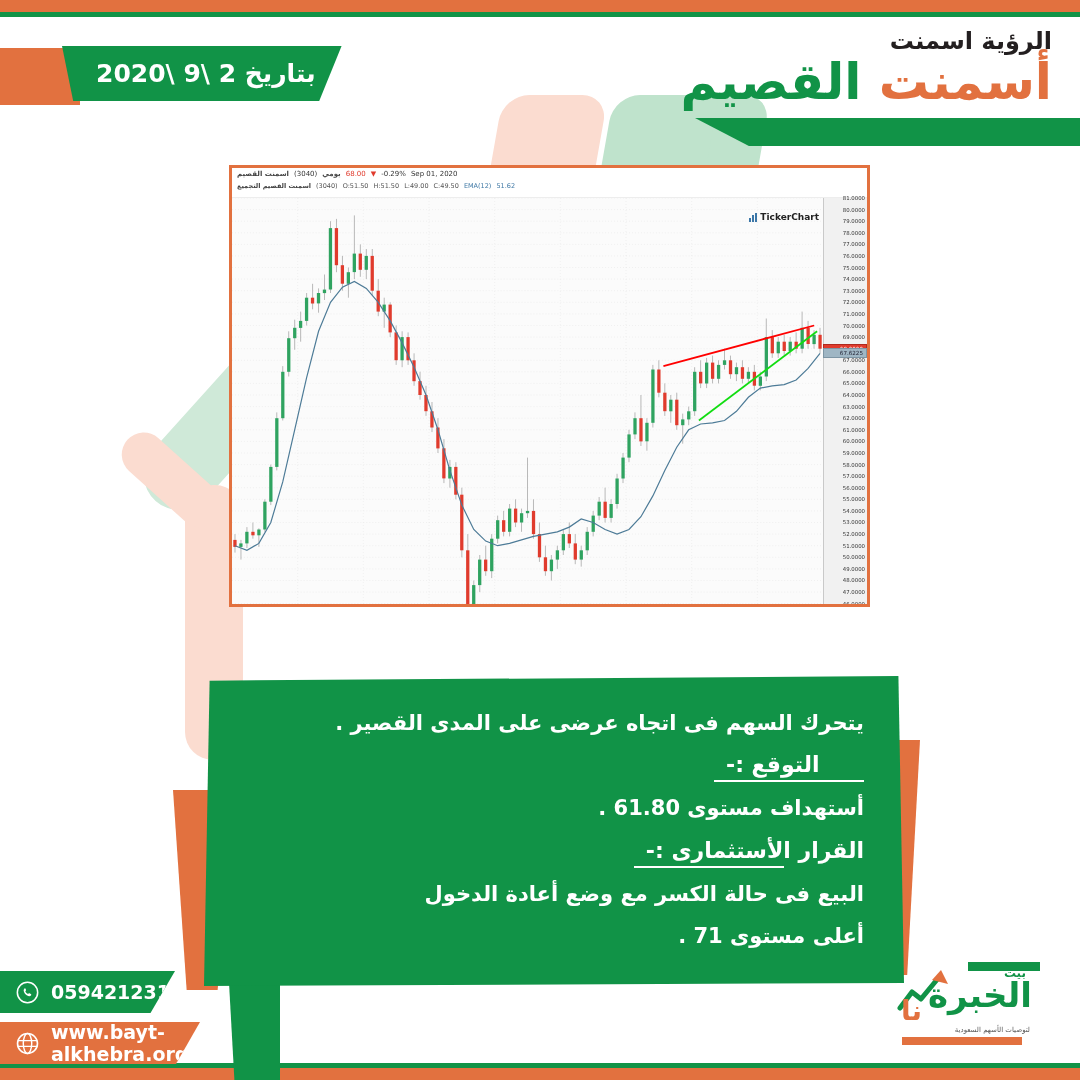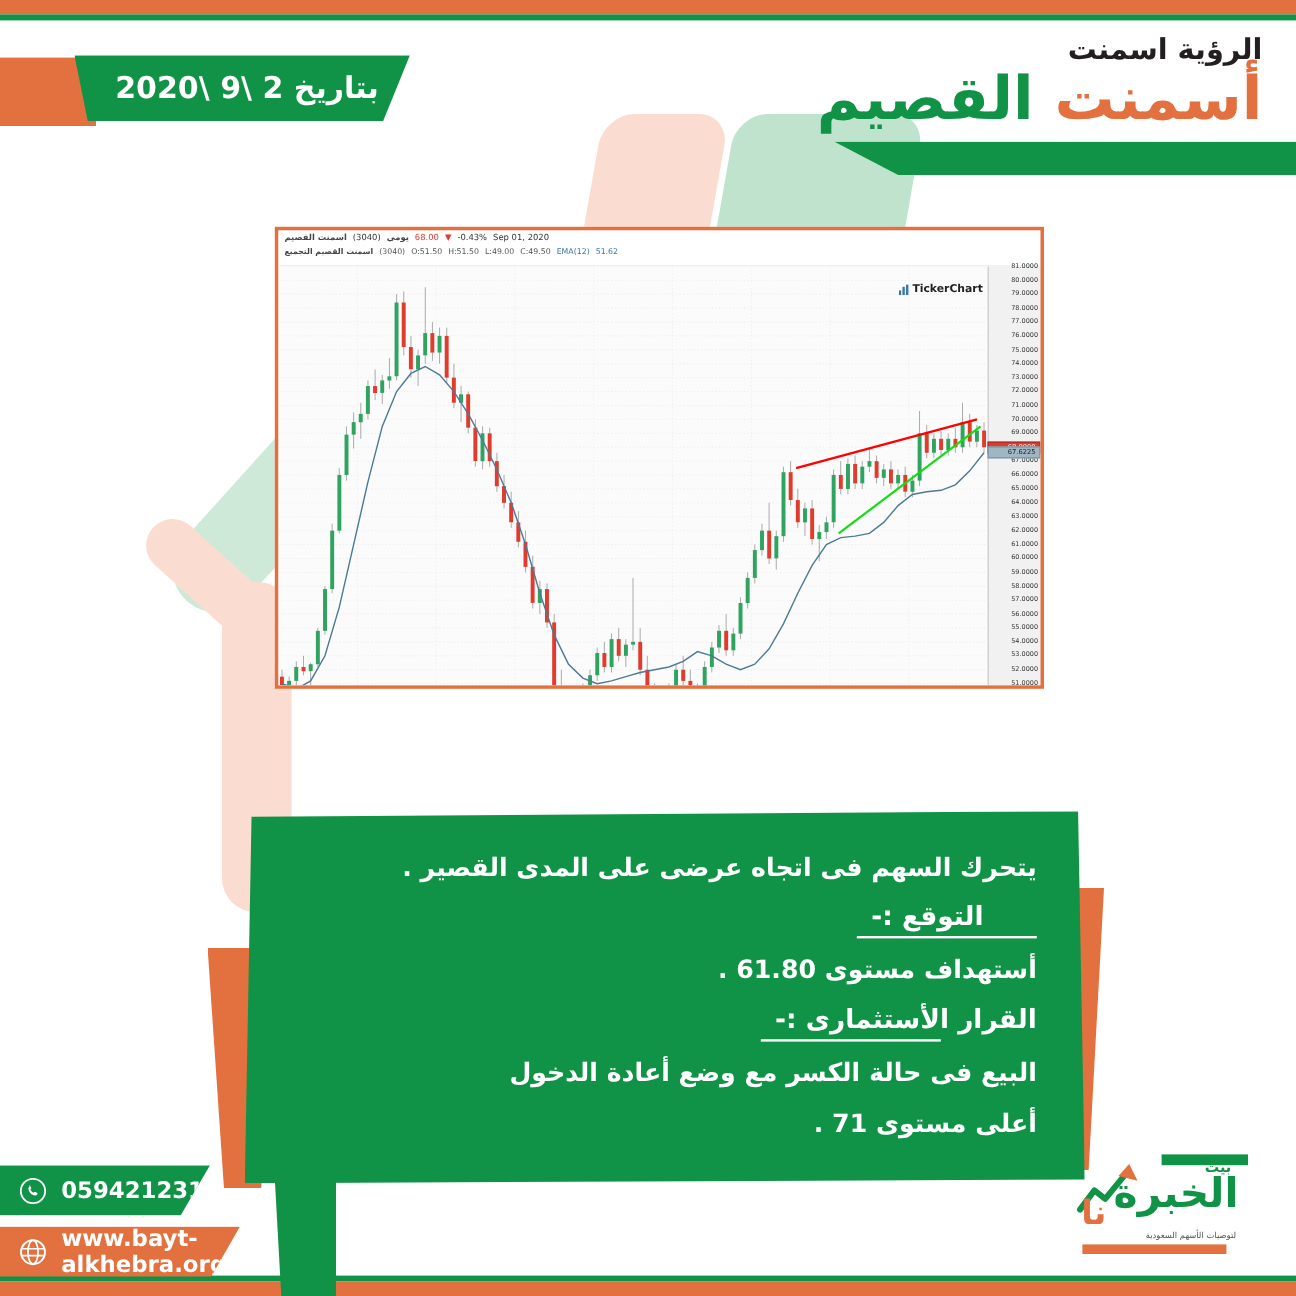--- a/index.html
+++ b/index.html
@@ -62,22 +62,22 @@
   .t-orange{color:#e2713f;}
   .t-green{color:#119347;}
 
   .hdr-green-swoosh{
     position:absolute;right:0;top:118px;width:385px;height:28px;background:#119347;z-index:4;
     clip-path:polygon(14% 100%, 0 0, 100% 0, 100% 100%);
   }
 
   
   .chart-outer{
-    position:absolute;left:229px;top:165px;width:641px;height:385px;
-    border:3px solid #e2713f;background:#ffffff;z-index:6;overflow:hidden;margin-top:24px;
+    position:absolute;left:229px;top:165px;width:641px;height:442px;
+    border:3px solid #e2713f;background:#ffffff;z-index:6;overflow:hidden;
   }
   .chart-hdr{height:30px;background:#ffffff;border-bottom:1px solid #ededed;position:relative;}
   .chart-hdr-l1{position:absolute;left:5px;top:2px;font-size:7px;color:#333;white-space:nowrap;
                 display:flex;align-items:center;gap:5px;}
   .chart-hdr-l2{position:absolute;left:5px;top:14px;font-size:6.5px;color:#555;white-space:nowrap;
                 display:flex;align-items:center;gap:5px;}
   .hdr-name{direction:rtl;font-weight:bold;color:#444;}
   .hdr-red{color:#e03b2d;}
   .hdr-blue{color:#3f78a5;}
   .hdr-dark{color:#333;}
@@ -190,21 +190,21 @@
 
 <div class="chart-outer">
 
   <div class="chart-hdr">
     <div class="chart-hdr-l1">
       <span class="hdr-name">اسمنت القصيم</span>
       <span class="hdr-dark">(3040)</span>
       <span class="hdr-name">يومي</span>
       <span class="hdr-red">68.00</span>
       <span class="hdr-red">▼</span>
-      <span class="hdr-dark">-0.43%</span>
+      <span class="hdr-dark">-0.29%</span>
       <span class="hdr-dark">Sep 01, 2020</span>
     </div>
     <div class="chart-hdr-l2">
       <span class="hdr-name">اسمنت القصيم التجميع</span>
       <span>(3040)</span>
       <span>O:51.50</span>
       <span>H:51.50</span>
       <span>L:49.00</span>
       <span>C:49.50</span>
       <span class="hdr-blue">EMA(12)</span>

